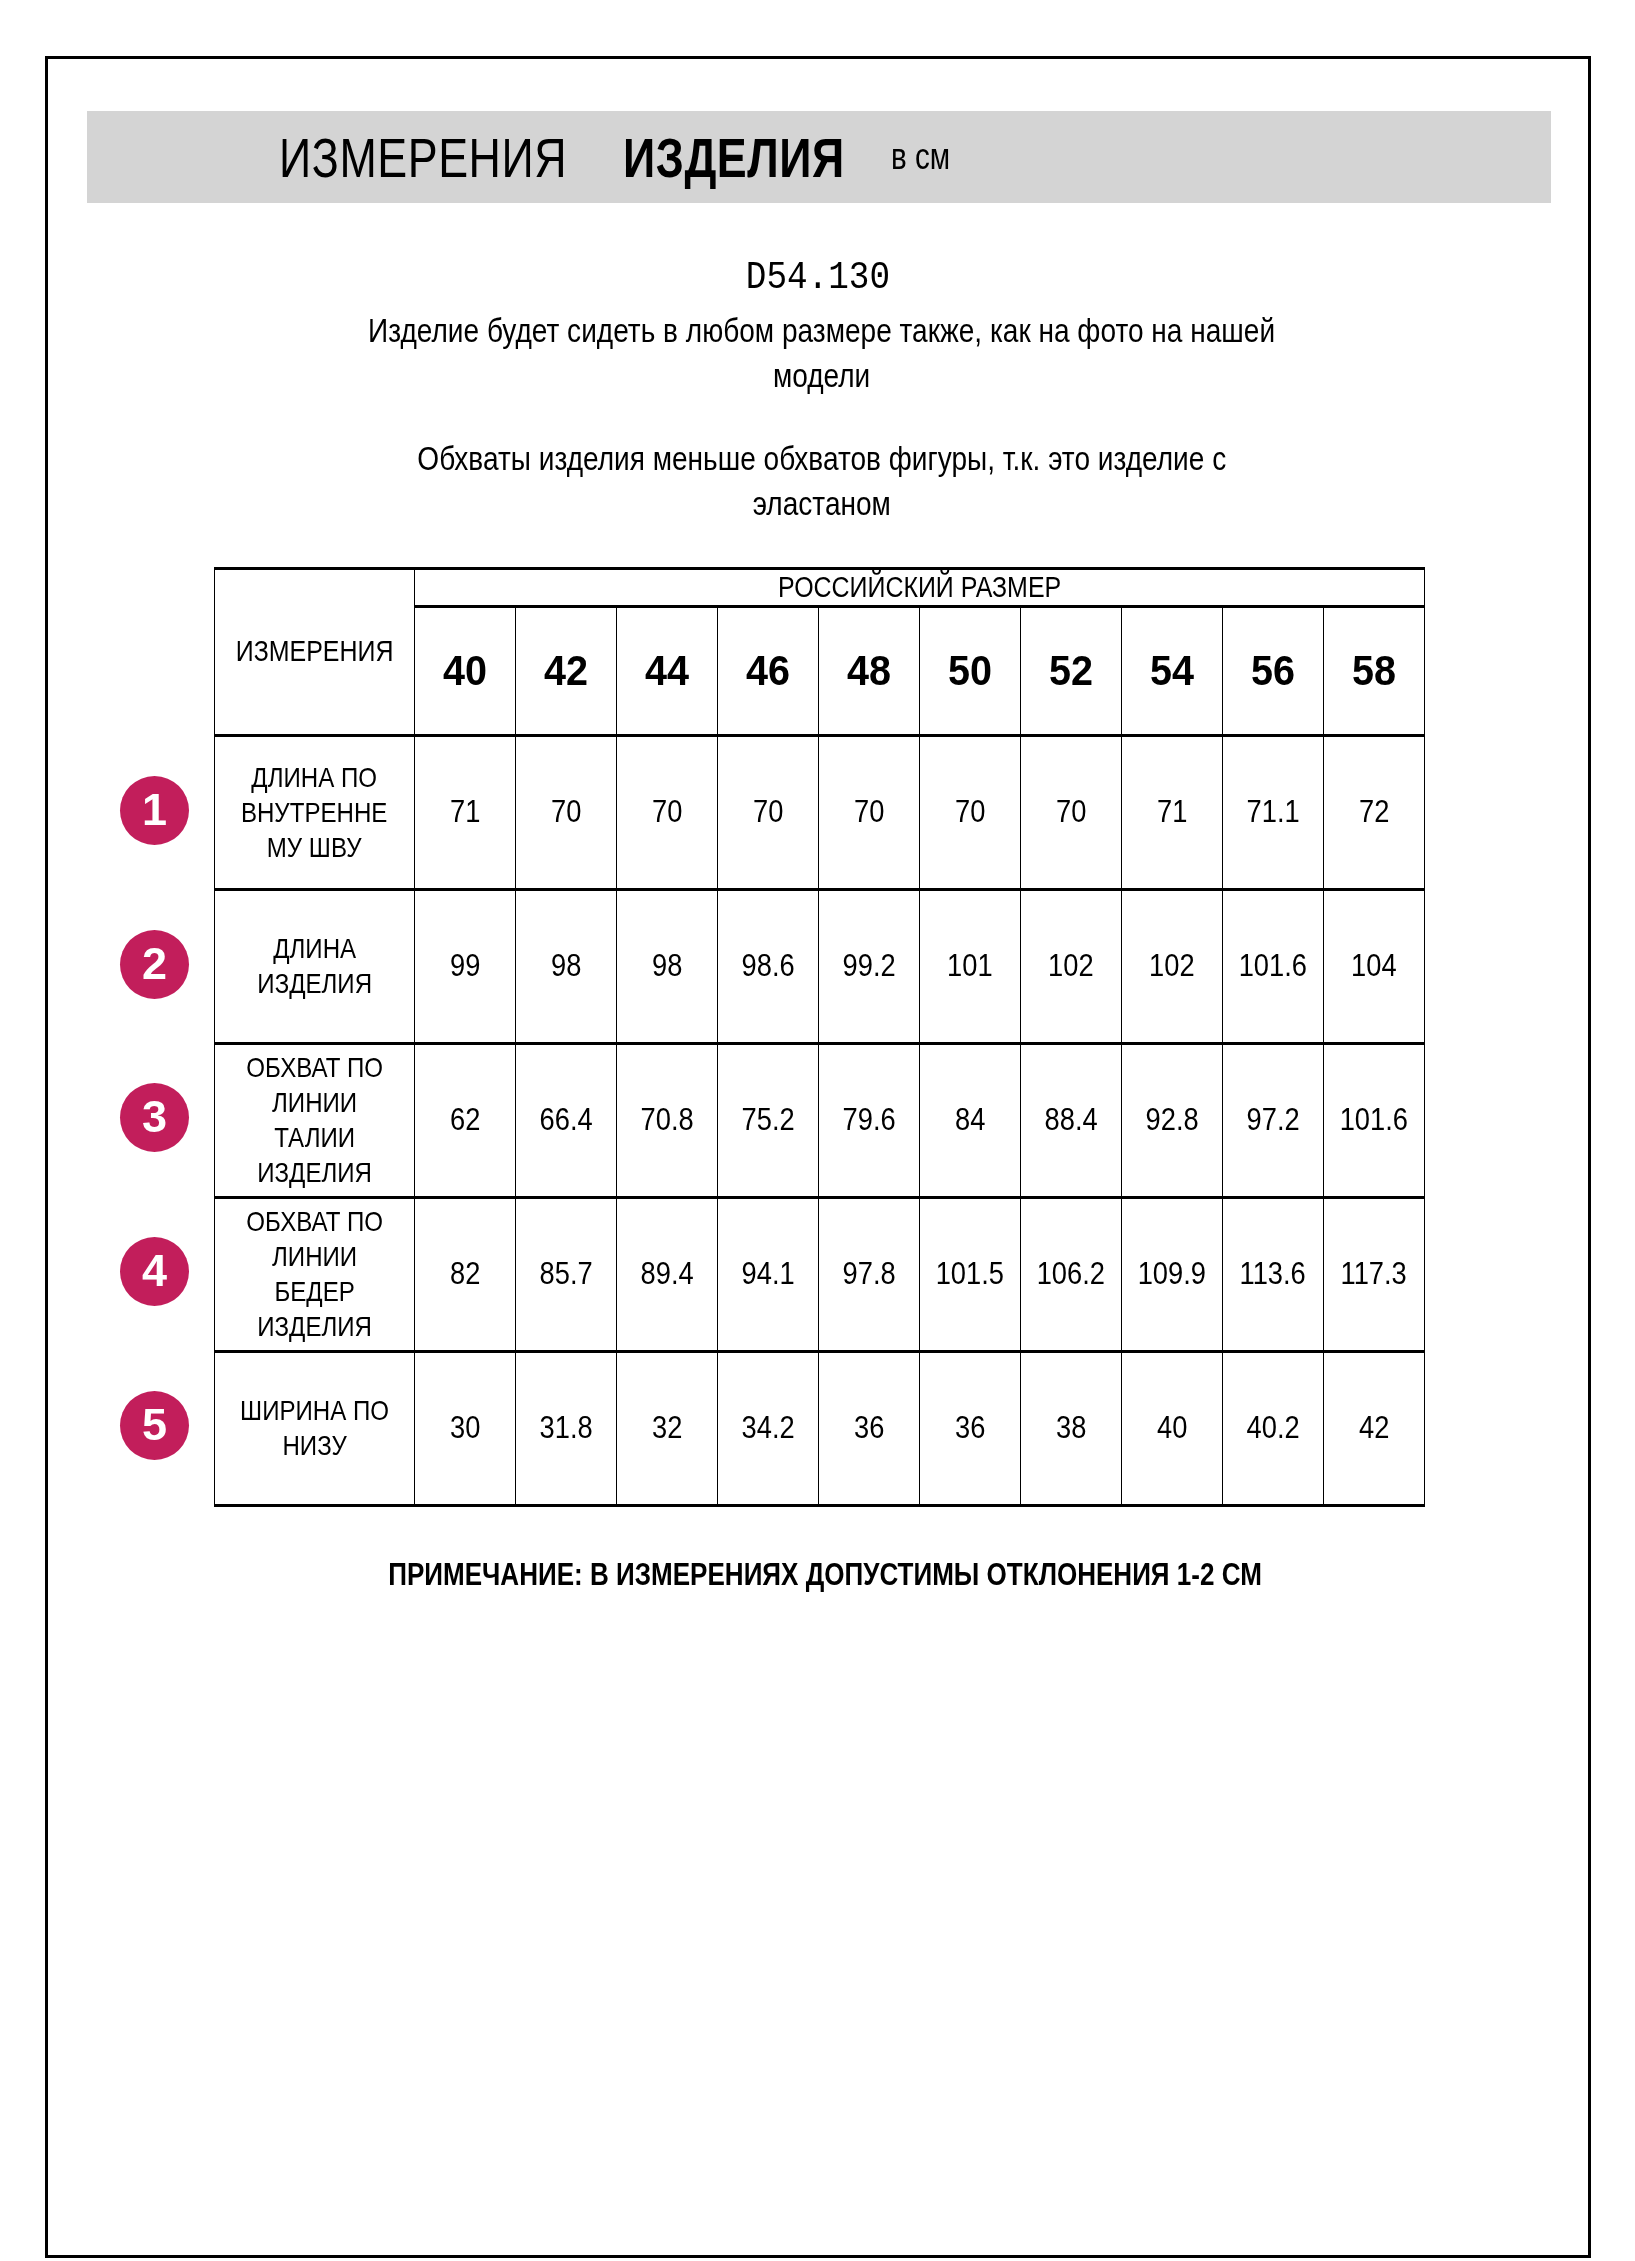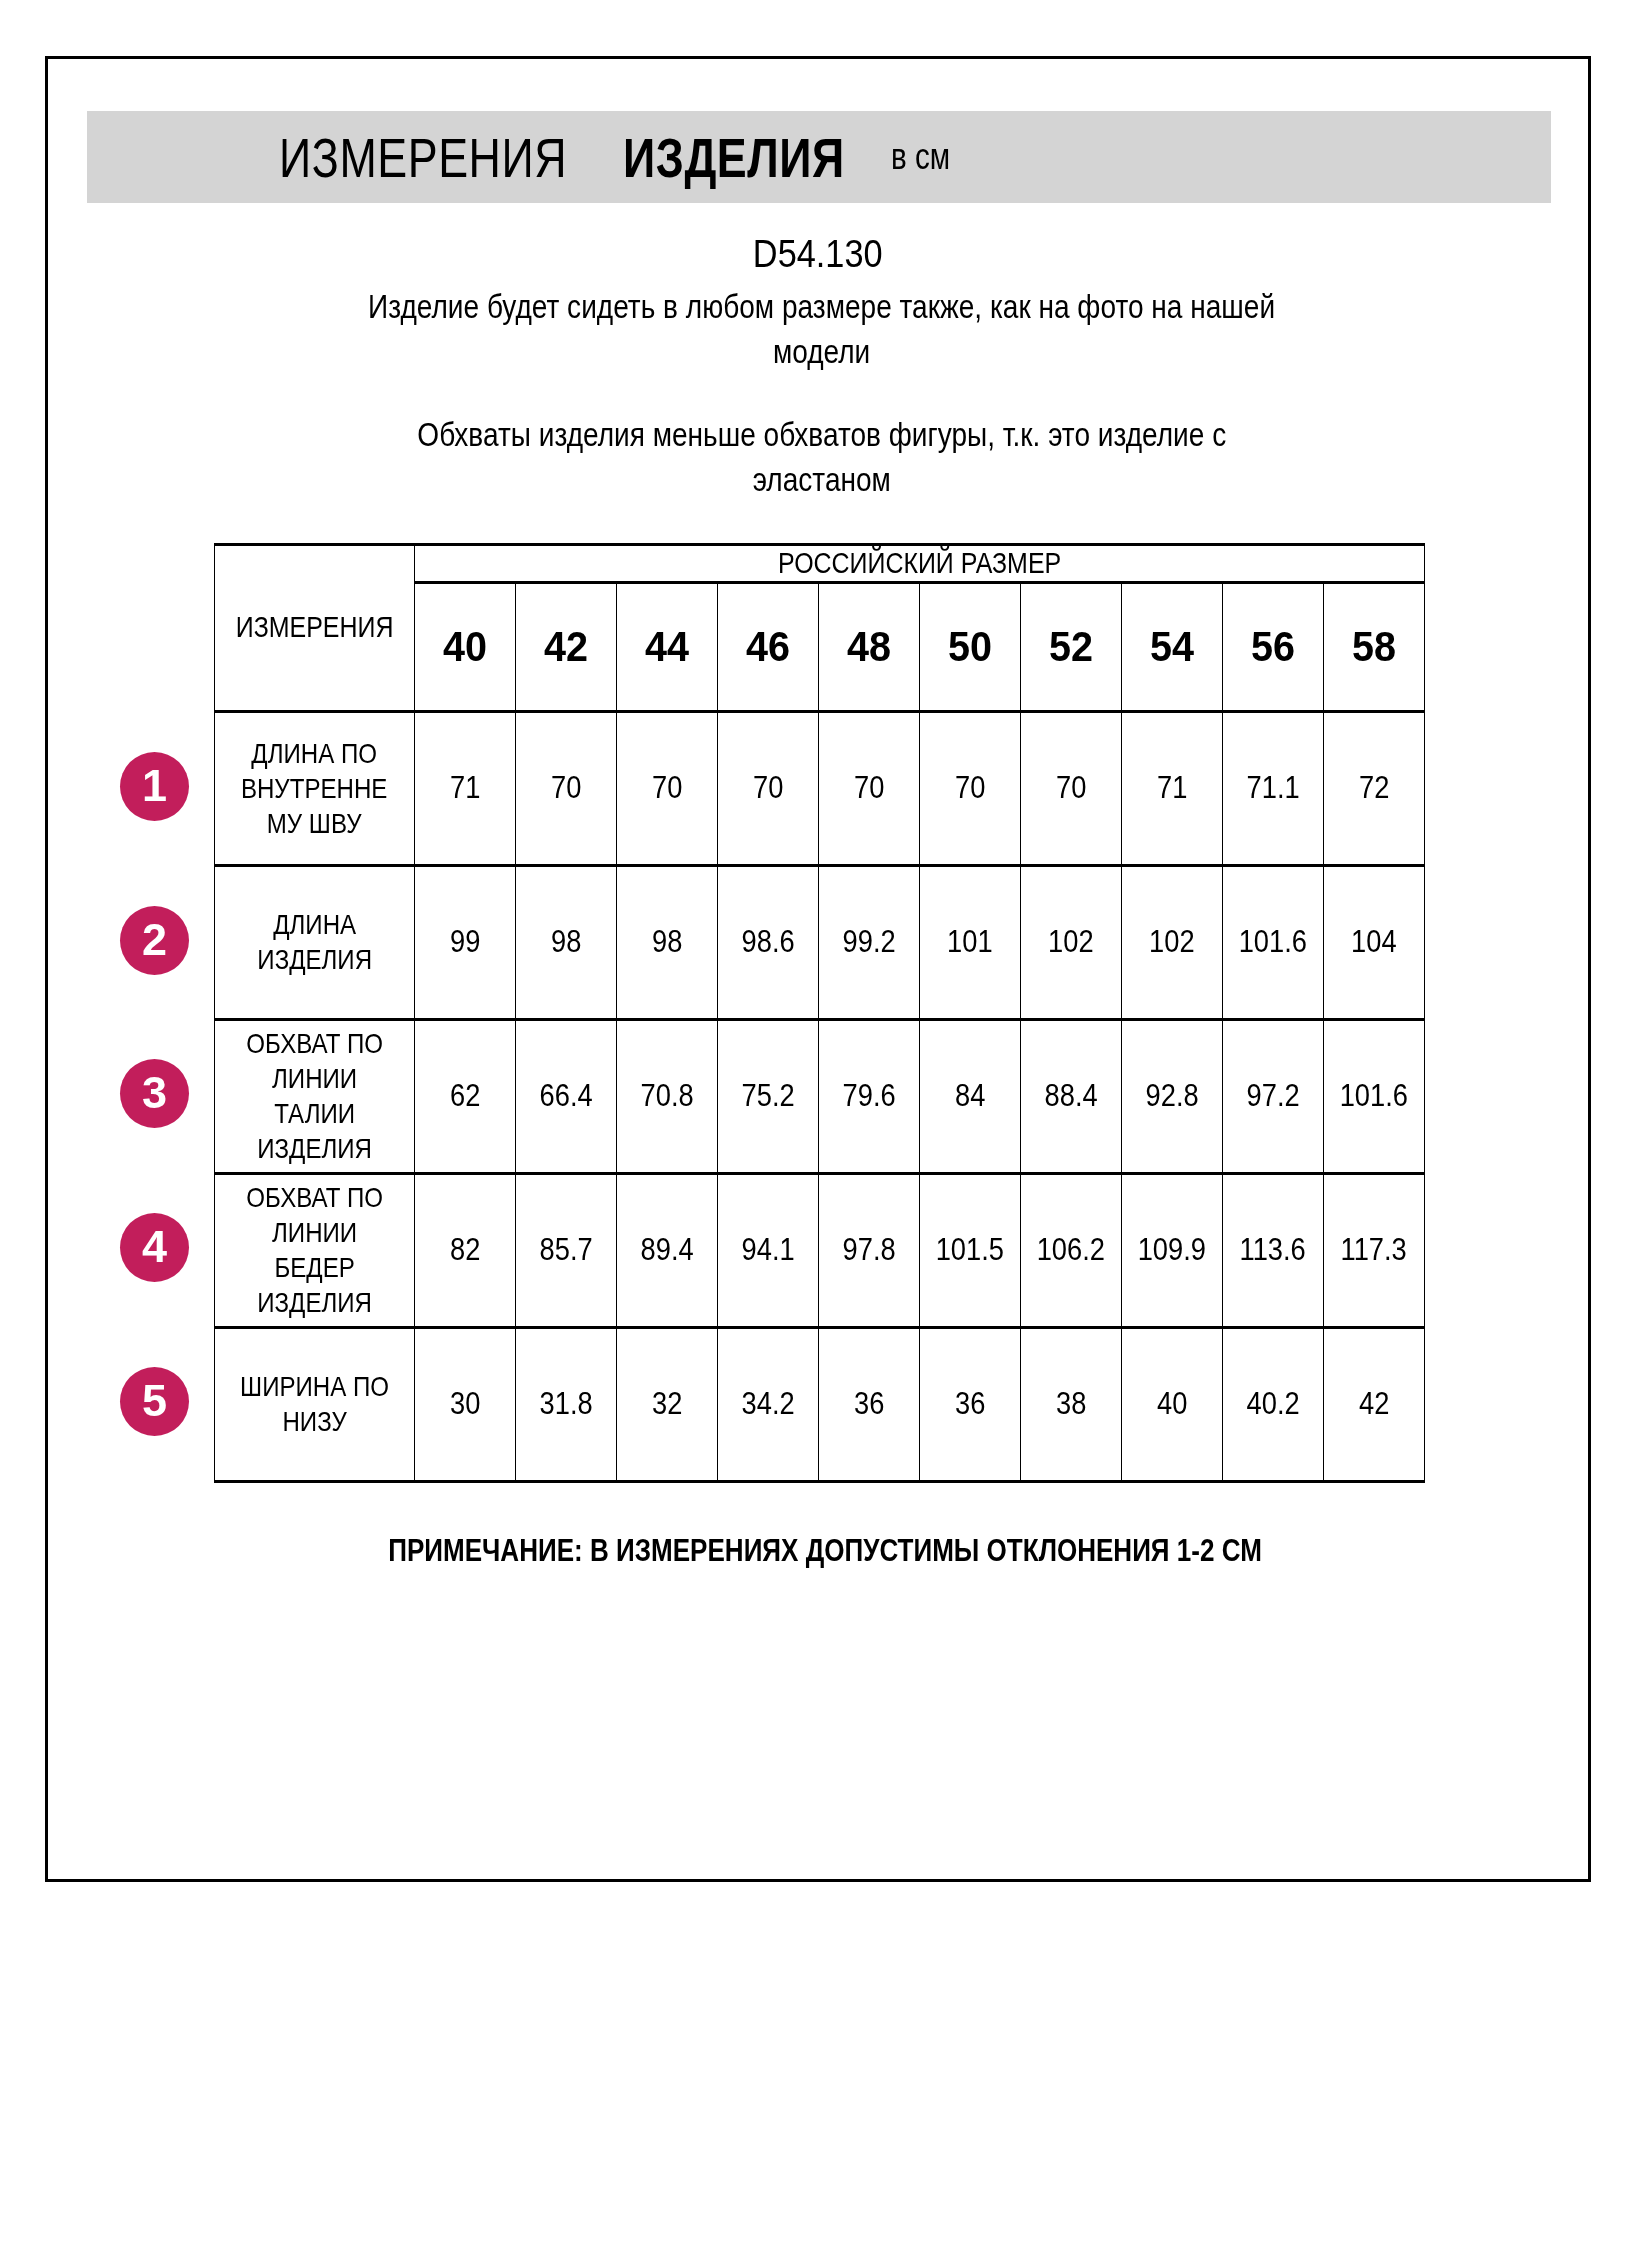--- a/index.html
+++ b/index.html
@@ -1,35 +1,35 @@
 <!DOCTYPE html>
 <html style="font-size:10.7px"><head>
 <meta charset="utf-8">
 <style>
   html,body{margin:0;padding:0;background:#fff;}
   body{
     width:1636px;height:2261px;position:relative;
     font-family:"Liberation Sans",sans-serif;color:#000;
   }
   .frame{
-    position:absolute;left:45px;top:56px;width:1546px;height:1826px;
+    position:absolute;left:45px;top:56px;width:1546px;height:2202px;
     border:3.3px solid #000;box-sizing:border-box;background:#fff;
   }
   
   .title-bar{
     margin:52px 37px 0 39px;height:92px;background:var(--barbg,#D4D4D4);
     white-space:nowrap;padding-left:192px;box-sizing:border-box;
     display:flex;align-items:center;
   }
   .title-bar .t{display:inline-block;transform:scaleX(0.80);transform-origin:0 50%;}
   .t-main{font-size:56px;letter-spacing:0.7px;}
   .t-bold{font-weight:bold;margin-left:-16px;}
   .t-units{font-size:37px;margin-left:-9.4px;}
   
-  .product-code{margin-top:29px;text-align:center;}
+  .product-code{margin-top:53px;text-align:center;font-family:Liberation Mono, monospace;}
   .product-code span{display:inline-block;font-size:39px;transform:scaleX(0.88);}
   .para{margin:9.4px 0 0 0;text-align:center;padding-left:8px;}
   .para.second{margin-top:39px;}
   .para span{
     display:inline-block;white-space:pre-line;font-size:33px;line-height:1.35;
     transform:scaleX(0.85);transform-origin:50% 50%;
   }
   
   .table-section{position:relative;margin-top:40px;}
   table.size-table{

